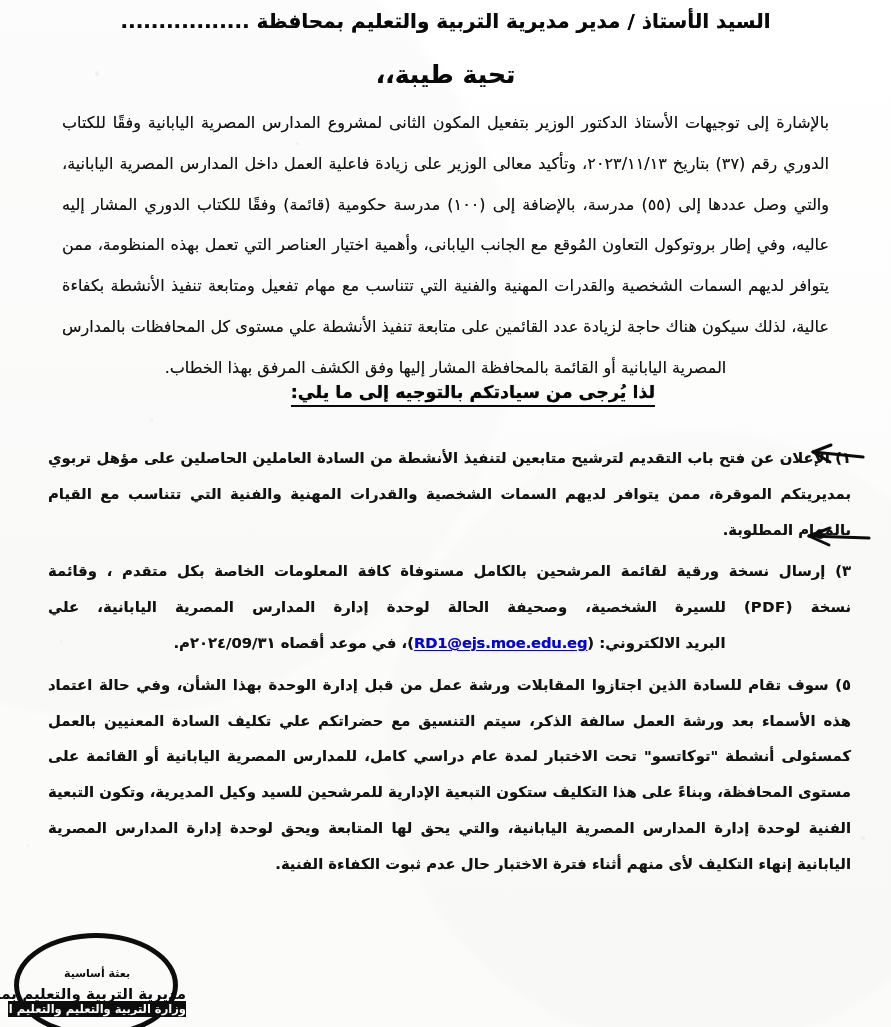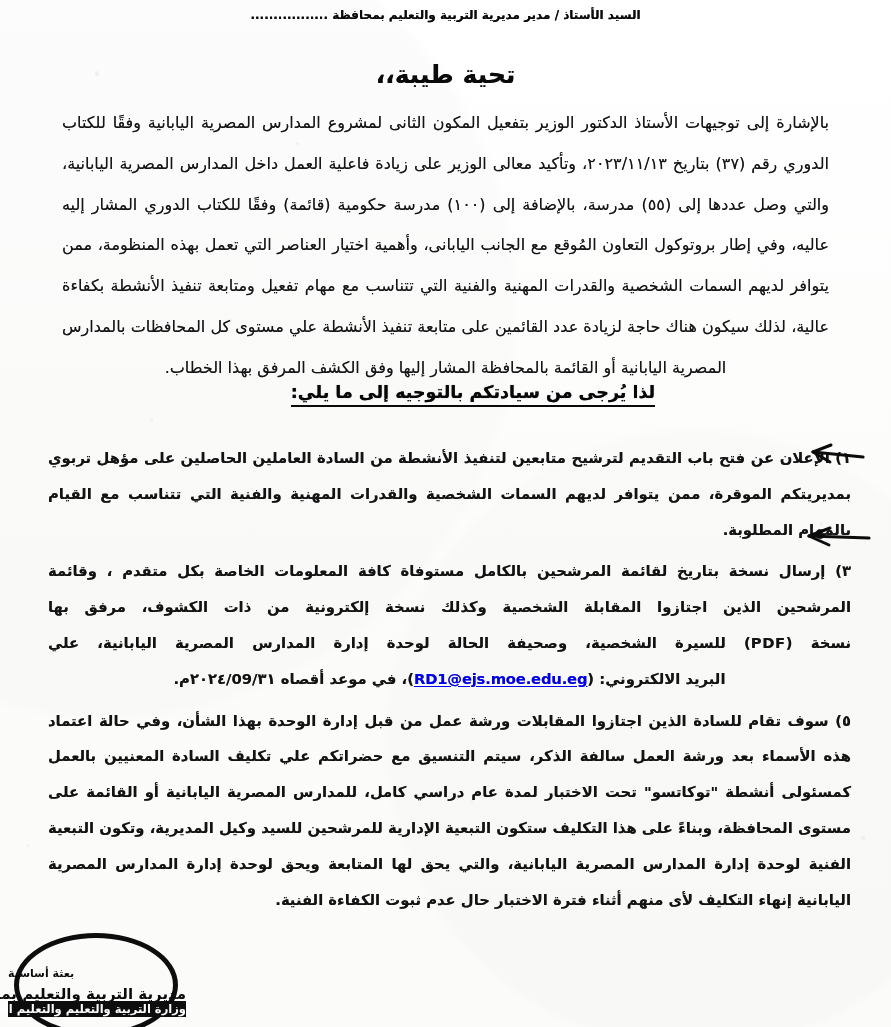--- a/index.html
+++ b/index.html
@@ -39,21 +39,21 @@
     pointer-events: none;
   }
 
   .header-line {
     position: absolute;
     top: 6px;
     right: 22px;
     left: 22px;
     text-align: center;
     font-weight: 700;
-    font-size: 12px;
+    font-size: 20px;
     letter-spacing: -0.2px;
     line-height: 1.55;
     color: #0a0a0a;
     text-shadow: 0 0 0.6px rgba(0,0,0,0.75);
     font-family: "DejaVu Sans", "Liberation Sans", sans-serif;
   }
   .header-line .dots {
     font-weight: 700;
     letter-spacing: 1px;
   }
@@ -171,21 +171,21 @@
     width: 164px;
     height: 104px;
     border: 5px solid #0d0d0d;
     border-radius: 50%;
     box-sizing: border-box;
   }
   .stamp .st-text {
     position: absolute;
     left: 0;
     right: 0;
-    text-align: left;
+    text-align: center;
     font-weight: 700;
     color: #0b0b0b;
     direction: rtl;
     white-space: nowrap;
   }
   .stamp .st1 { top: 40px; font-size: 11px; letter-spacing: -0.3px; }
   .stamp .st2 { top: 58px; font-size: 15px; letter-spacing: -0.3px; }
   .stamp .st3 {
     top: 74px; font-size: 11.5px; letter-spacing: -0.4px;
     background: #0d0d0d; color: #fdfdfd; padding: 1px 0;
@@ -223,23 +223,22 @@
 
     <div class="item item-1">
       <span class="num">١)</span>
       <span>الإعلان عن فتح باب التقديم لترشيح متابعين لتنفيذ الأنشطة من السادة العاملين الحاصلين على مؤهل تربوي بمديريتكم الموقرة، ممن يتوافر لديهم السمات الشخصية والقدرات المهنية والفنية التي تتناسب مع القيام بالمهام المطلوبة.</span>
     </div>
 
 
     <div class="item item-3">
       <span class="line">
         <span class="num">٣)</span>
-        <span>إرسال نسخة بتاريخ لقائمة المرشحين بالكامل مستوفاة كافة المعلومات الخاصة بكل متقدم ، وقائمة</span>
+        <span>إرسال نسخة ورقية لقائمة المرشحين بالكامل مستوفاة كافة المعلومات الخاصة بكل متقدم ، وقائمة</span>
       </span>
-      <span class="line">المرشحين الذين اجتازوا المقابلة الشخصية وكذلك نسخة إلكترونية من ذات الكشوف، مرفق بها</span>
       <span class="line">نسخة (PDF) للسيرة الشخصية، وصحيفة الحالة لوحدة إدارة المدارس المصرية اليابانية، علي</span>
       <span class="line last">
         <span>البريد الالكتروني: (</span><a class="email" href="#">RD1@ejs.moe.edu.eg</a><span>)، في موعد أقصاه ٢٠٢٤/09/٣١م.</span>
       </span>
     </div>
 
 
     <div class="item item-5">
       <span class="num">٥)</span>
       <span>سوف تقام للسادة الذين اجتازوا المقابلات ورشة عمل من قبل إدارة الوحدة بهذا الشأن، وفي حالة اعتماد هذه الأسماء بعد ورشة العمل سالفة الذكر، سيتم التنسيق مع حضراتكم علي تكليف السادة المعنيين بالعمل كمسئولى أنشطة "توكاتسو" تحت الاختبار لمدة عام دراسي كامل، للمدارس المصرية اليابانية أو القائمة على مستوى المحافظة، وبناءً على هذا التكليف ستكون التبعية الإدارية للمرشحين للسيد وكيل المديرية، وتكون التبعية الفنية لوحدة إدارة المدارس المصرية اليابانية، والتي يحق لها المتابعة ويحق لوحدة إدارة المدارس المصرية اليابانية إنهاء التكليف لأى منهم أثناء فترة الاختبار حال عدم ثبوت الكفاءة الفنية.</span>

